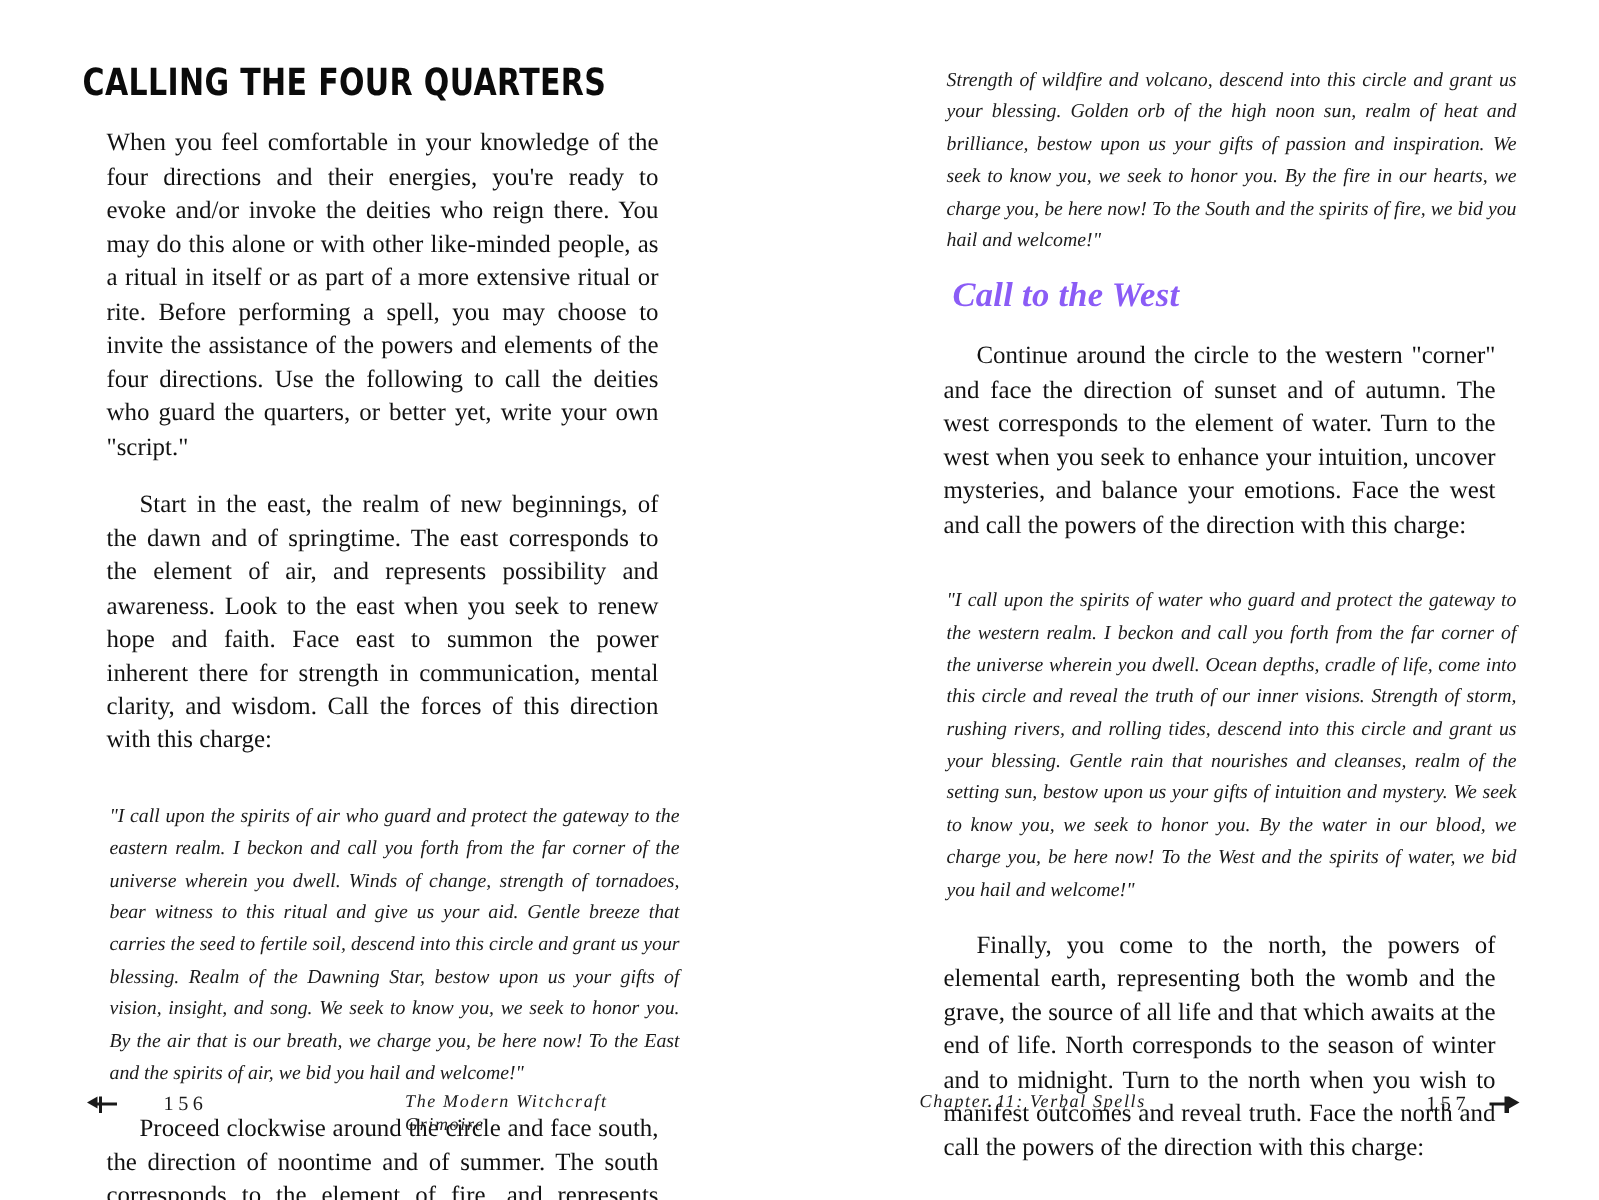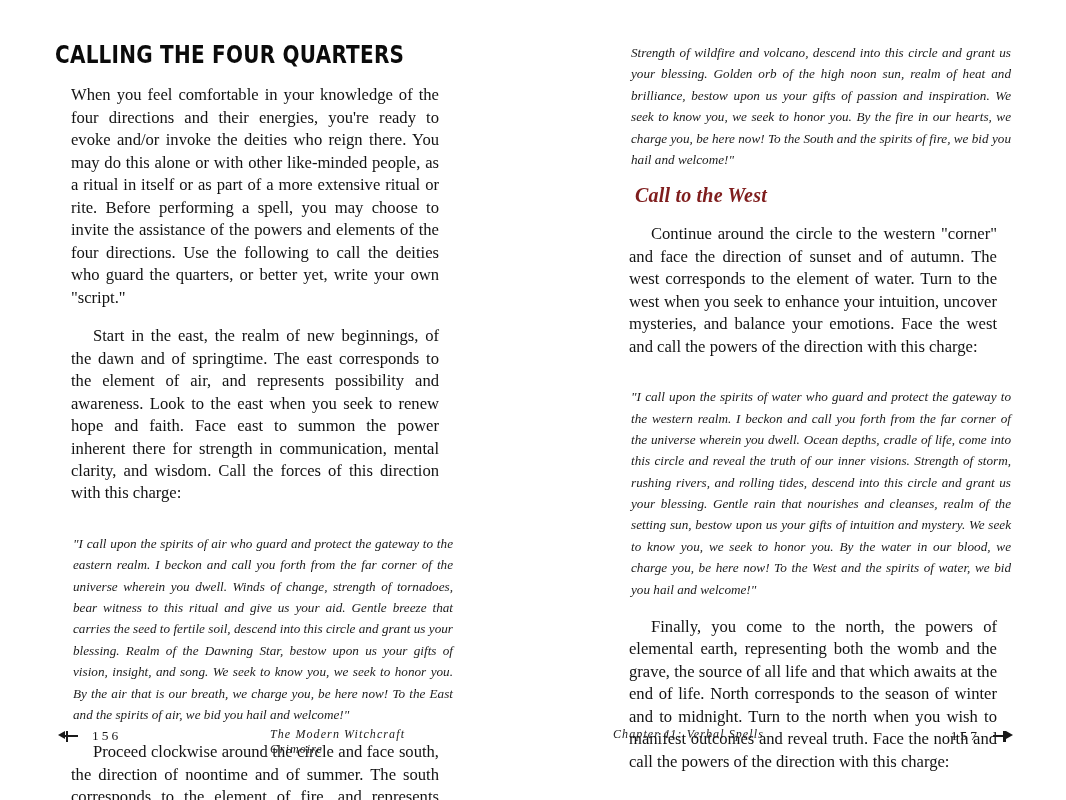--- a/index.html
+++ b/index.html
@@ -51,25 +51,25 @@
     line-height: 1.355;
     text-align: justify;
     margin: 16px;
     color: #121212;
     hyphens: none;
   }
   .indent { text-indent: 22px; }
 
   
   .section-head {
-    font-size: 20px;
+    font-size: 23px;
     font-style: italic;
     font-weight: bold;
     margin: 14px 0 2px 22px;
-    color: #7f1d1d;
+    color: #8b5cf6;
     letter-spacing: 0.2px;
   }
 
   
   .charge {
     font-size: 13.2px;
     font-style: italic;
     line-height: 1.62;
     text-align: justify;
     margin: 28px 0 0 18px;
@@ -101,21 +101,21 @@
     color: #1a1a1a;
     font-family: "Liberation Serif", serif;
   }
   .running-head {
     font-size: 12px;
     font-style: italic;
     letter-spacing: 1.1px;
     color: #1a1a1a;
   }
 
-  .footer-left .page-num   { margin-left: 14px; }
+  .footer-left .page-num   { margin-left: 31px; }
   .footer-left .running-head {
     position: absolute;
     left: 212px;
     top: 1px;
   }
   .footer-right .running-head {
     position: absolute;
     left: 0;
     top: 1px;
   }

